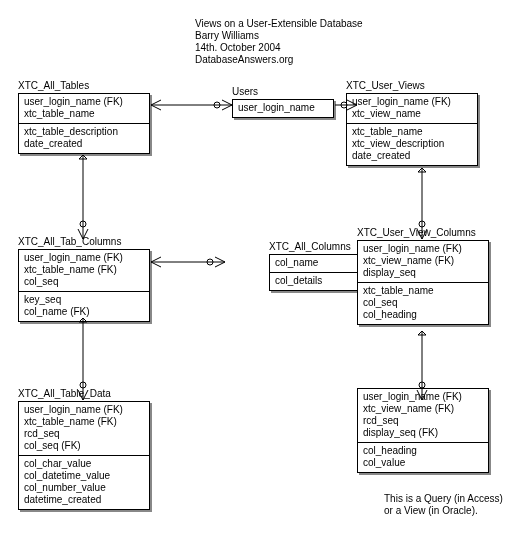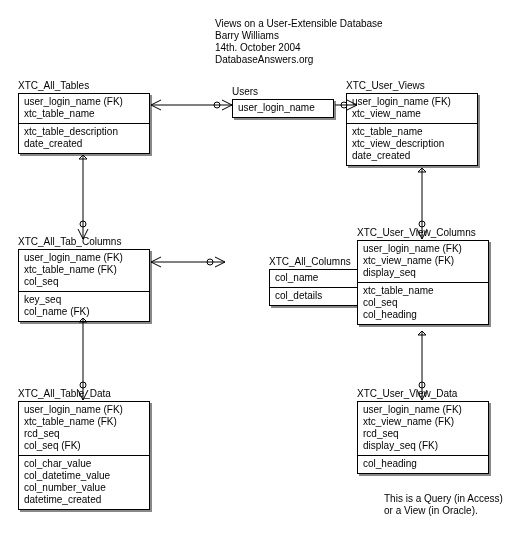--- a/index.html
+++ b/index.html
@@ -11,21 +11,20 @@
     font-family: Arial, Helvetica, sans-serif;
     font-size: 10px;
     color: #000;
     position: relative;
   }
   .header {
     position: absolute;
     left: 195px;
     top: 18px;
     line-height: 13px;
-    margin-left: 20px;
   }
   .entity {
     position: absolute;
   }
   .entity-title {
     margin-bottom: 2px;
   }
   .entity-box {
     border: 1px solid #000;
     background: #fff;
@@ -105,21 +104,21 @@
       <div class="row">xtc_table_name (FK)</div>
       <div class="row">col_seq</div>
     </div>
     <div class="section">
       <div class="row">key_seq</div>
       <div class="row">col_name (FK)</div>
     </div>
   </div>
 </div>
 
-<div class="entity" style="left:225px; top:256px;padding-left:44px;">
+<div class="entity" style="left:225px; top:241px;padding-left:44px;">
   <div class="entity-title">XTC_All_Columns</div>
   <div class="entity-box" style="width:88px;">
     <div class="section">
         <div class="row">col_name</div>
       </div>
     <div class="section">
         <div class="row">col_details</div>
       </div>
   </div>
 </div>
@@ -152,30 +151,30 @@
     <div class="section">
       <div class="row">col_char_value</div>
       <div class="row">col_datetime_value</div>
       <div class="row">col_number_value</div>
       <div class="row">datetime_created</div>
     </div>
   </div>
 </div>
 
 <div class="entity" style="left:357px; top:388px;">
-  <div class="entity-title">XTC_User_View_Data</div>
   <div class="entity-box" style="width:130px;">
     <div class="section">
       <div class="row">user_login_name (FK)</div>
       <div class="row">xtc_view_name (FK)</div>
       <div class="row">rcd_seq</div>
       <div class="row">display_seq (FK)</div>
     </div>
     <div class="section">
       <div class="row">col_heading</div>
+      <div class="row">col_value</div>
     </div>
   </div>
 </div>
 
 <div class="note" style="left:357px; top:493px;margin-left:27px;">
   <div class="row">This is a Query (in Access)</div>
   <div class="row">or a View (in Oracle).</div>
 </div>
 
 <svg class="connectors">

